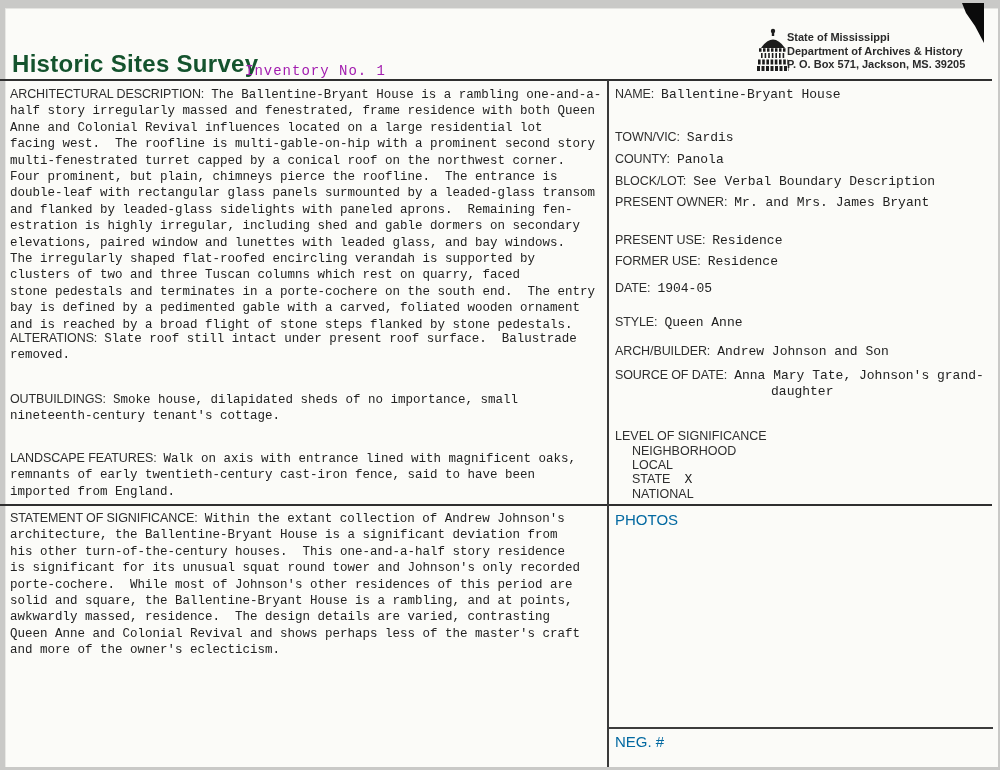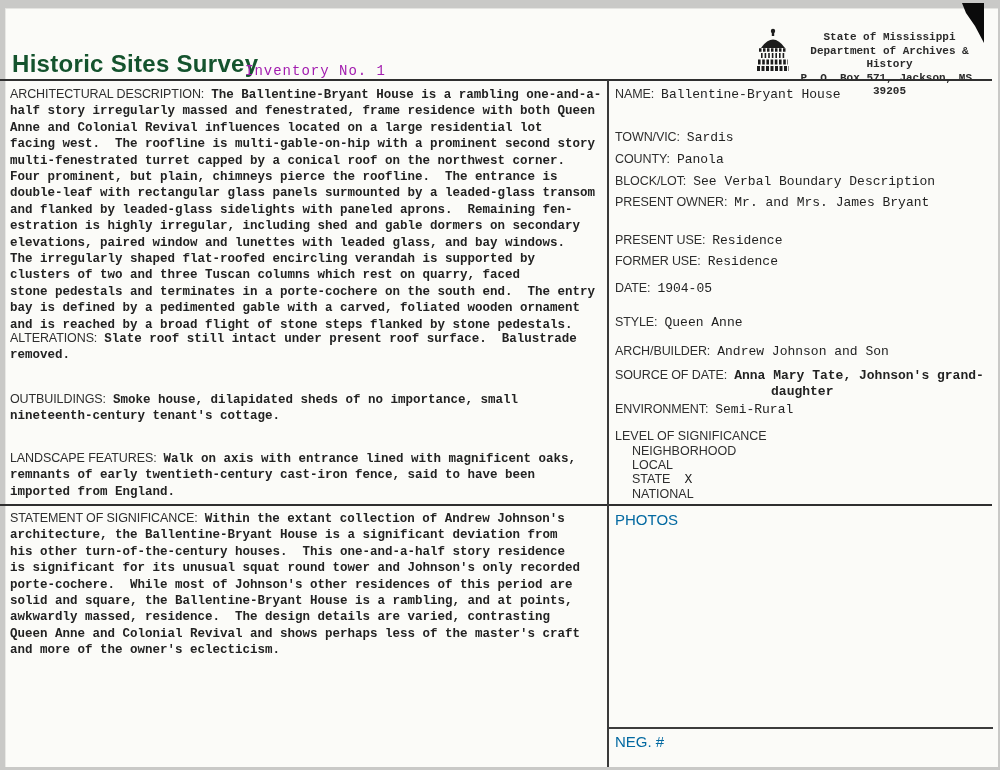--- a/index.html
+++ b/index.html
@@ -9,38 +9,38 @@
     font-family:"Liberation Sans", sans-serif;
     color:#1f1f1f;
   }
   .page {
     position:absolute; left:5px; top:8px; width:993px; height:759px;
     background:#fbfbf8;
     box-shadow: inset 0 1px 0 #e4e4e1, inset 1px 0 0 #e8e8e5;
   }
   .abs { position:absolute; }
   .mono { font-family:"Liberation Mono","DejaVu Sans Mono",monospace; color:#222; }
-  .pre  { white-space:pre-wrap;font-weight:bold; }
+  .pre  { white-space:pre-wrap; }
   .flabel {
     font-family:"Liberation Sans",sans-serif;
     font-size:12.5px; letter-spacing:-0.1px; color:#2e2e2e;
     margin-right:7px; white-space:nowrap;
   }
   .section { left:10px; width:599px; font-size:12.5px; line-height:15.4px; }
   .section .body { font-size:12.5px; }
   .frow { left:615px; width:380px; font-size:13px; line-height:15px; }
   .fval { font-size:13px; }
   .title {
     left:12px; top:50px; font-size:24px; font-weight:700;
     letter-spacing:0.3px; color:#14532d;
   }
   .inventory { left:245px; top:63px; font-size:14px; letter-spacing:1px; color:#a21caf; }
   .agency {
-    left:787px; top:31px; width:205px; text-align:center;
-    font-family:Liberation Mono, monospace;
+    left:787px; top:31px; width:205px; 
+    font-family:Liberation Sans, sans-serif;
     font-weight:700; font-size:11px; line-height:13.5px; color:#2a2a2a;
   }
   .rule { background:#2f2f2f; }
   .rule-top  { left:0;   top:79px;  width:992px; height:2px; }
   .rule-mid  { left:0;   top:504px; width:992px; height:2px; }
   .rule-neg  { left:609px; top:727px; width:384px; height:2px; background:#3c3c3c; }
   .vdiv      { left:607px; top:80px;  width:2px;  height:687px; background:#3a3a3a; }
   .sig-head { left:615px; font-size:12.5px; color:#2e2e2e; }
   .sig-opt  { left:632px; font-size:12.5px; color:#2e2e2e; }
   .sig-opt .mark { margin-left:14px; font-size:13px; }
@@ -158,23 +158,20 @@
   <div class="abs frow" style="top:314px">
     <span class="flabel">STYLE:</span><span class="mono fval">Queen Anne</span>
   </div>
   <div class="abs frow" style="top:343px">
     <span class="flabel">ARCH/BUILDER:</span><span class="mono fval">Andrew Johnson and Son</span>
   </div>
   <div class="abs frow" style="top:367px">
     <span class="flabel">SOURCE OF DATE:</span><span class="mono fval pre">Anna Mary Tate, Johnson's grand-
                     daughter</span>
   </div>
-  <div class="abs frow" style="top:401px">
-    <span class="flabel">ENVIRONMENT:</span><span class="mono fval">Semi-Rural</span>
-  </div>
 
   <div class="abs sig-head" style="top:429px">LEVEL OF SIGNIFICANCE</div>
   <div class="abs sig-opt" style="top:444px">
     <span>NEIGHBORHOOD</span><span class="mono mark"></span>
   </div>
   <div class="abs sig-opt" style="top:458px">
     <span>LOCAL</span><span class="mono mark"></span>
   </div>
   <div class="abs sig-opt" style="top:472px">
     <span>STATE</span><span class="mono mark">X</span>

